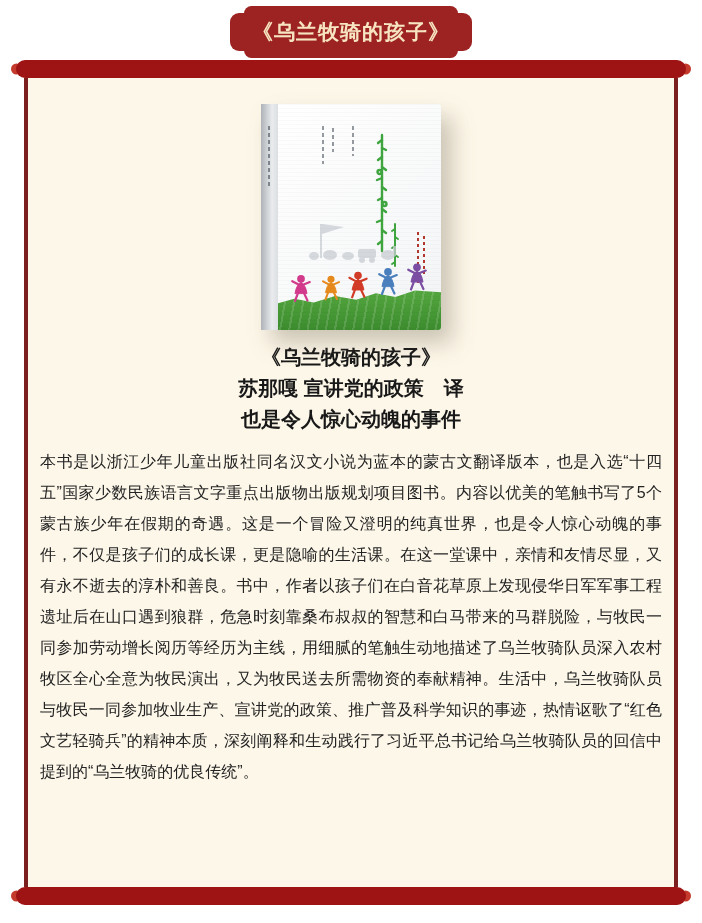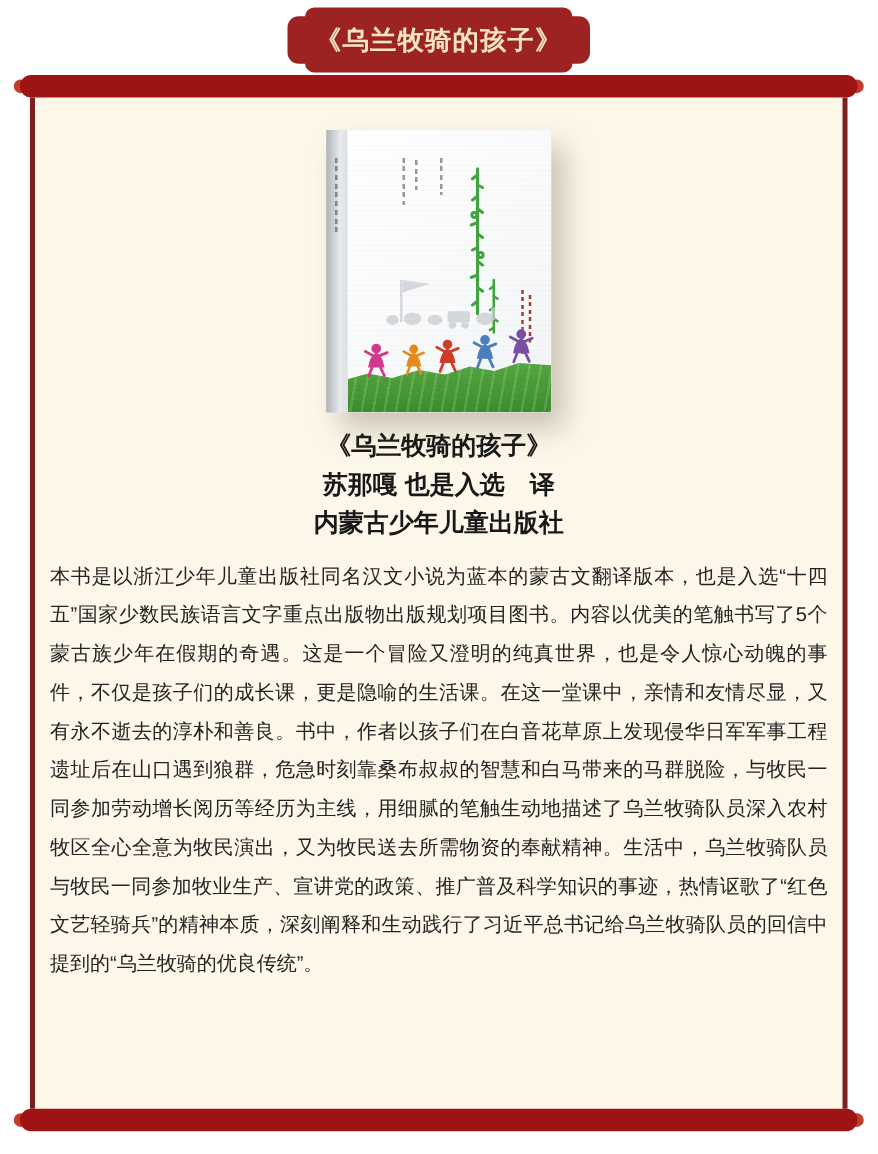--- a/index.html
+++ b/index.html
@@ -207,22 +207,22 @@
          <path d="M13 9 C9 11 7.5 15 6.5 21 L19.5 21 C18.5 15 17 11 13 9 Z" stroke-width="1"></path>
          <path fill="none" d="M12 12 L3.5 7.5 M14 12 L22.5 8.5 M9.5 21 L6.5 29 M16.5 21 L20 28.5"></path>
        </g>
      </svg>
             </div>
         </div>
       </div>
 
       <div class="meta">
         <div>《乌兰牧骑的孩子》</div>
-        <div>苏那嘎 也是入选　译</div>
-        <div>内蒙古少年儿童出版社</div>
+        <div>苏那嘎 宣讲党的政策　译</div>
+        <div>也是令人惊心动魄的事件</div>
       </div>
 
       <p class="desc">本书是以浙江少年儿童出版社同名汉文小说为蓝本的蒙古文翻译版本，也是入选“十四五”国家少数民族语言文字重点出版物出版规划项目图书。内容以优美的笔触书写了5个蒙古族少年在假期的奇遇。这是一个冒险又澄明的纯真世界，也是令人惊心动魄的事件，不仅是孩子们的成长课，更是隐喻的生活课。在这一堂课中，亲情和友情尽显，又有永不逝去的淳朴和善良。书中，作者以孩子们在白音花草原上发现侵华日军军事工程遗址后在山口遇到狼群，危急时刻靠桑布叔叔的智慧和白马带来的马群脱险，与牧民一同参加劳动增长阅历等经历为主线，用细腻的笔触生动地描述了乌兰牧骑队员深入农村牧区全心全意为牧民演出，又为牧民送去所需物资的奉献精神。生活中，乌兰牧骑队员与牧民一同参加牧业生产、宣讲党的政策、推广普及科学知识的事迹，热情讴歌了“红色文艺轻骑兵”的精神本质，深刻阐释和生动践行了习近平总书记给乌兰牧骑队员的回信中提到的“乌兰牧骑的优良传统”。</p>
 
     </div>
 
     <div class="side"></div>
   </div>
 
   <div class="rod">

